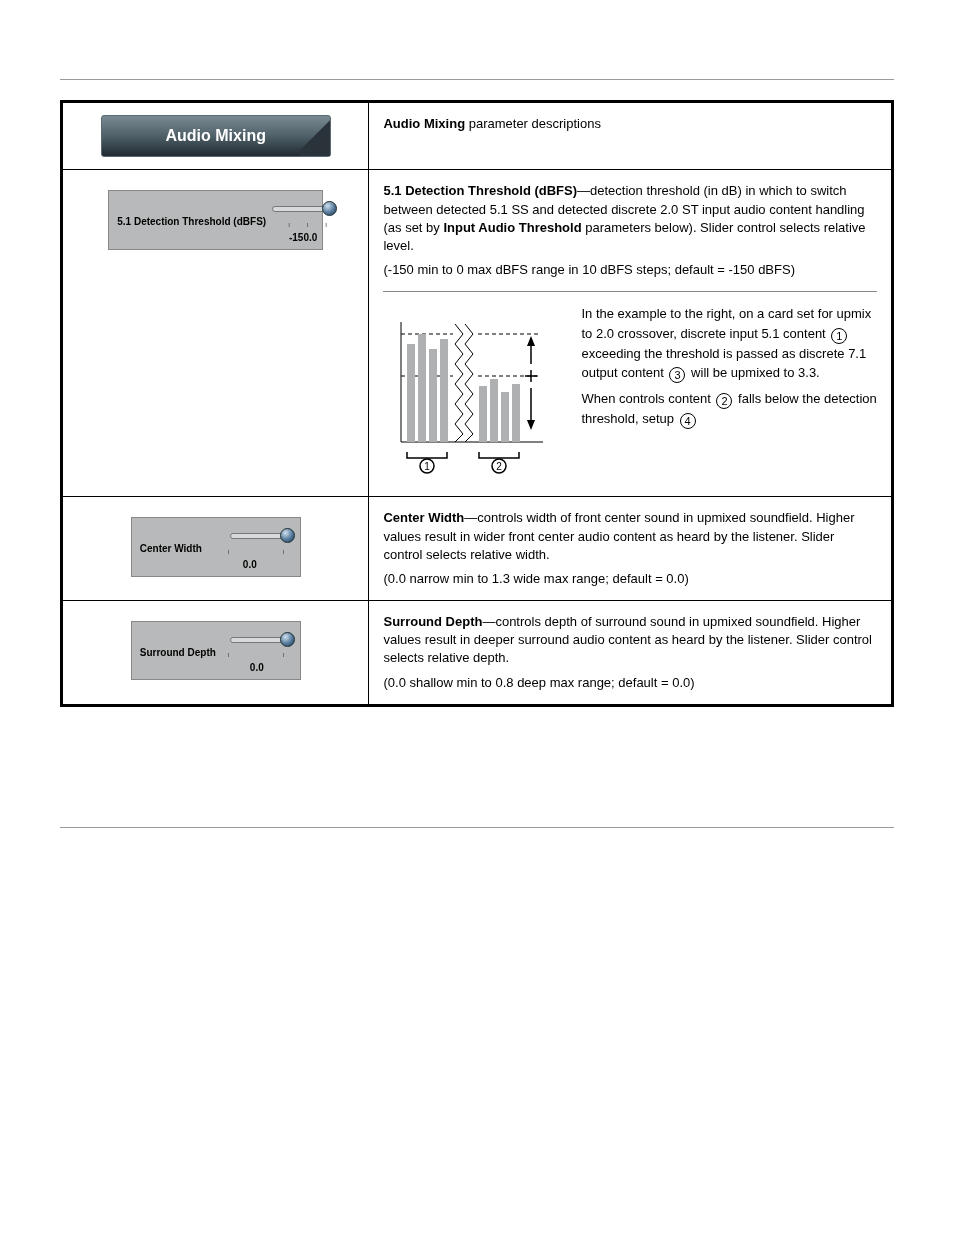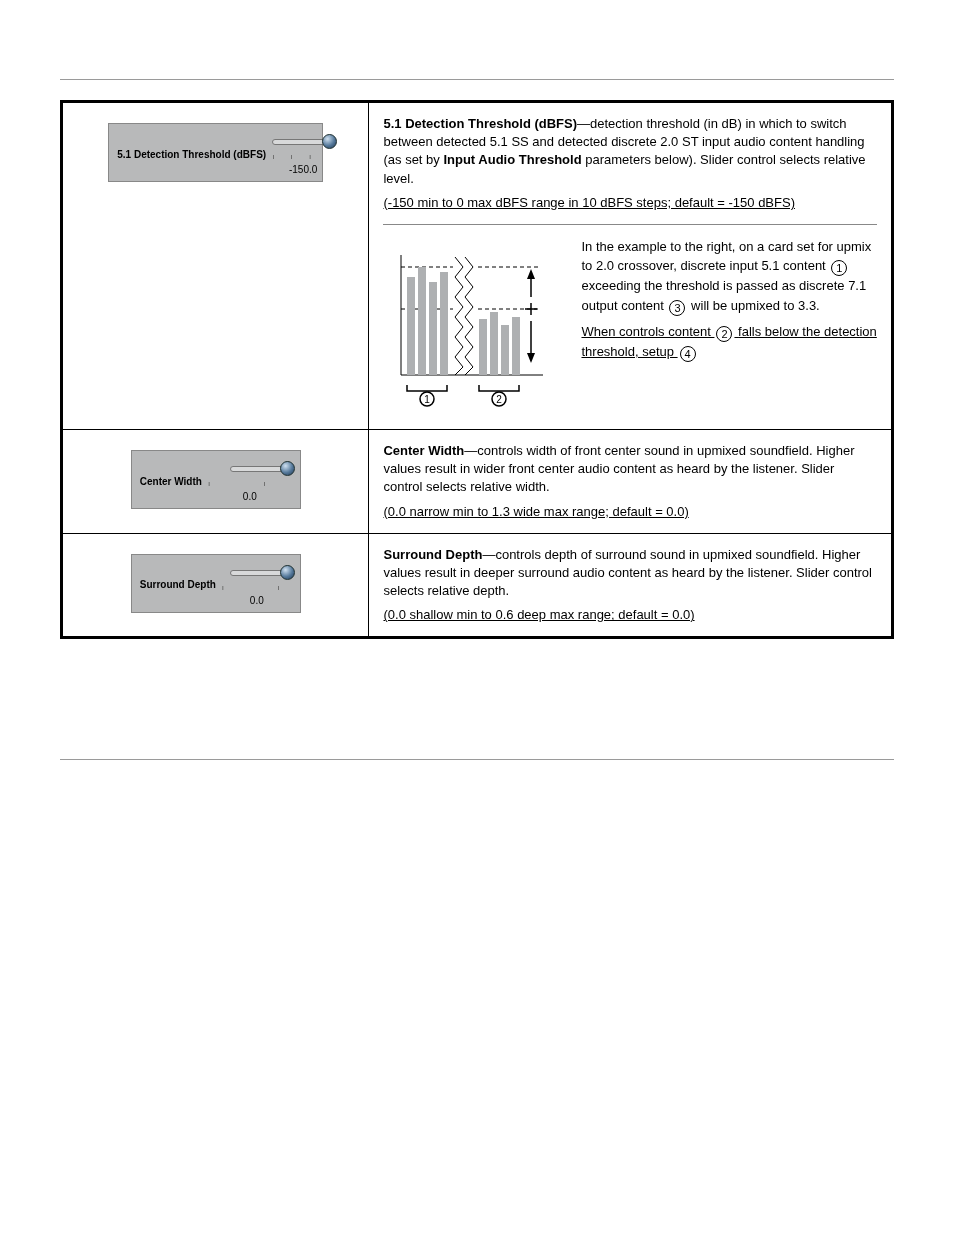--- a/index.html
+++ b/index.html
@@ -101,31 +101,31 @@
     width: 15px;
     height: 15px;
     border-radius: 50%;
     background: radial-gradient(circle at 35% 30%, #cfe0f0 0%, #54789a 55%, #1d3450 100%);
     border:1px solid #233;
   }
   .slider-ticks {
     font-size: 8px;
     letter-spacing: 7px;
     color:#555;
-    text-align:left;
+    text-align:right;
     margin-top:1px;
   }
   .slider-val {
     font-size: 10px;
-    font-weight: normal;
+    font-weight: bold;
     text-align: center;
     margin-top: 1px;
   }
   .param-label { font-weight: bold; }
-  .sub { margin-top: 6px; text-decoration: underline; }
+  .sub { margin-top: 6px; }
   hr.thin {
     border: none;
     border-top: 1px solid #888;
     margin: 12px 0;
   }
   
   .diagram {
     display: flex;
     gap: 28px;
     align-items: flex-start;
@@ -162,20 +162,30 @@
     <span></span>
   </div>
 
   <table class="main">
     <colgroup>
         <col class="left">
         <col class="right">
       </colgroup>
     <tbody>
 
+      <tr>
+        <td>
+          <div class="banner">
+            <span>Audio Mixing</span>
+          </div>
+        </td>
+        <td>
+          <span class="param-label">Audio Mixing</span><span> parameter descriptions</span>
+        </td>
+      </tr>
 
       <tr>
         <td>
           <div class="panel">
             <div class="panel-row">
               <span class="panel-label">5.1 Detection Threshold (dBFS)</span>
               <div class="slider-wrap">
                 <span class="slider-track">
                   <span class="slider-knob"></span>
                 </span>
@@ -280,21 +290,21 @@
                   <span class="slider-knob"></span>
                 </span>
                 <div class="slider-ticks">ı&nbsp;&nbsp;&nbsp;&nbsp;&nbsp;ı</div>
                 <div class="slider-val">0.0</div>
               </div>
             </div>
           </div>
         </td>
         <td>
           <span class="param-label">Surround Depth</span><span>—controls depth of surround sound in upmixed soundfield. Higher values result in deeper surround audio content as heard by the listener. Slider control selects relative depth.</span>
-          <div class="sub">(0.0 shallow min to 0.6 deep max range; default = 0.0)</div>
+          <div class="sub">(0.0 shallow min to 0.8 deep max range; default = 0.0)</div>
         </td>
       </tr>
     </tbody>
   </table>
 
   <div class="footer">
     <span></span>
     <span></span>
   </div>
 </div>

